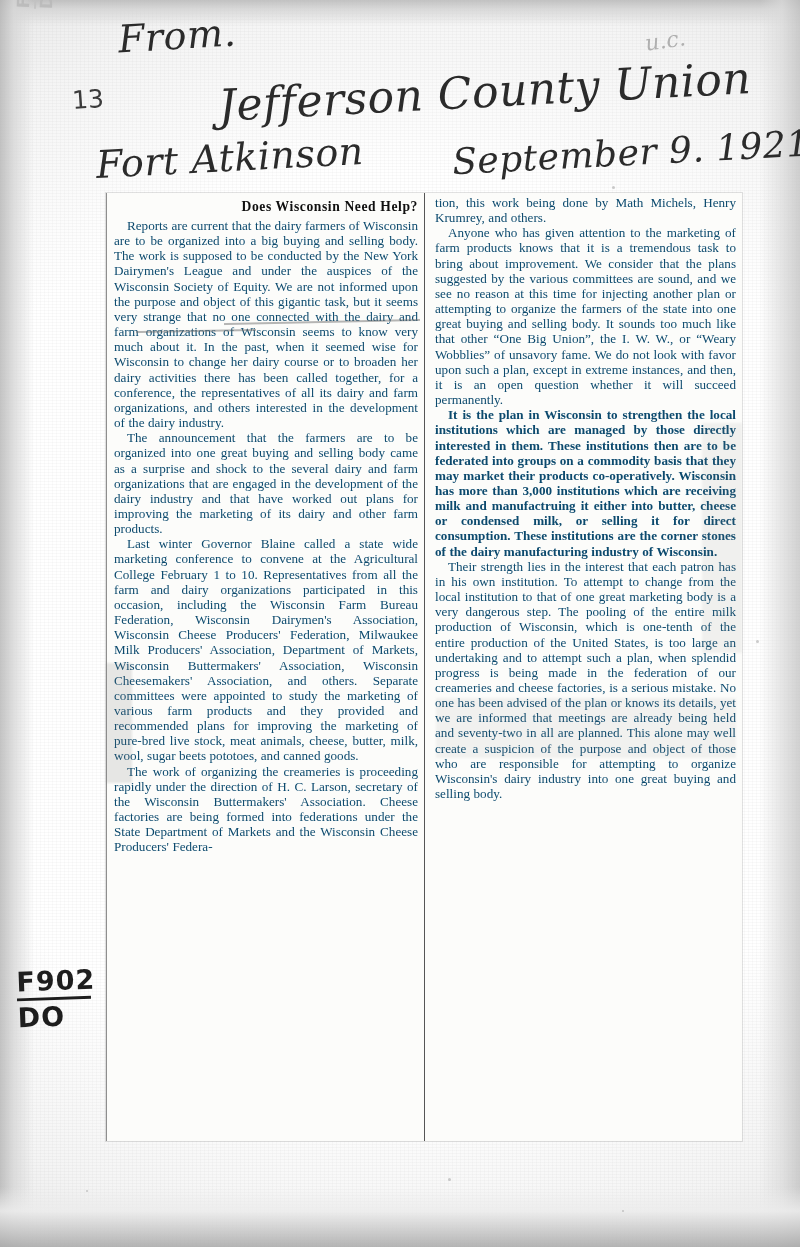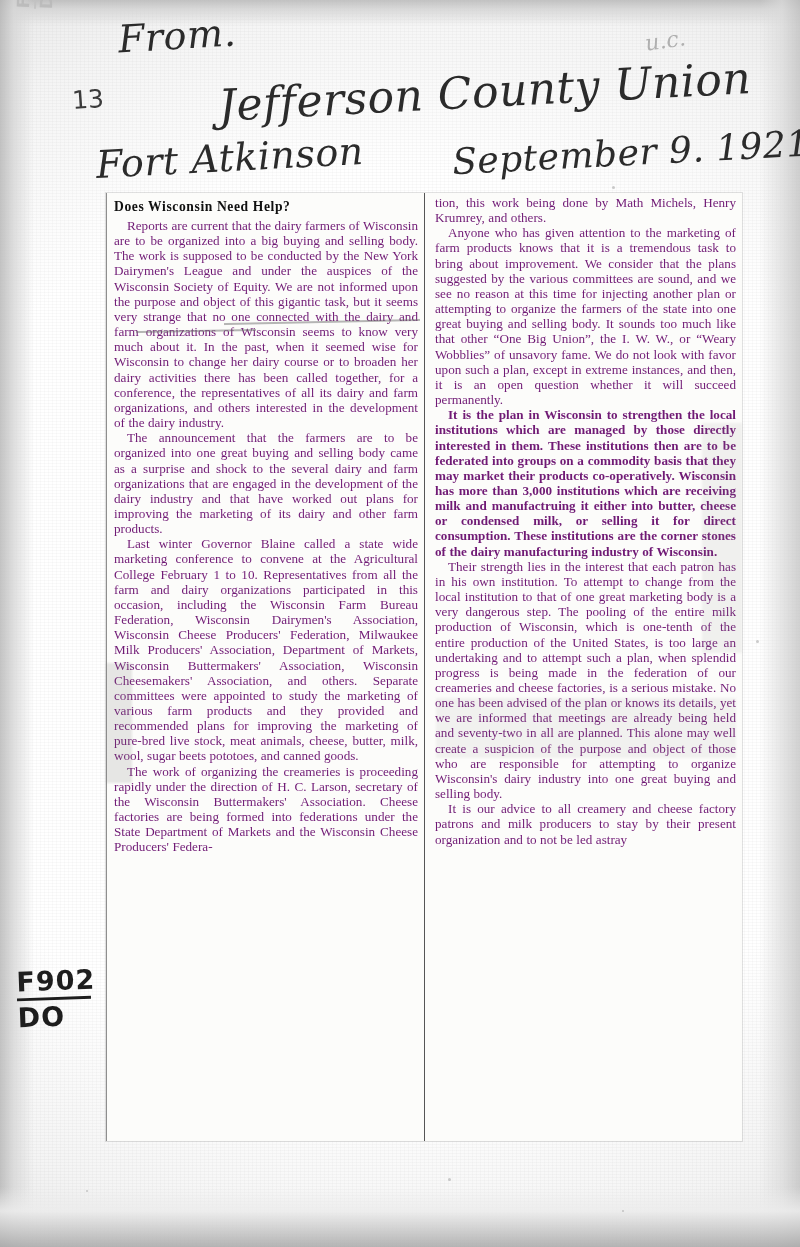--- a/index.html
+++ b/index.html
@@ -153,34 +153,34 @@
     position: absolute;
     left: 0; top: 0; bottom: 0;
     border-left: 1px solid #6a6a6a;
     opacity: .75;
   }
 
   .headline {
     font-family: "Liberation Serif", serif;
     font-weight: bold;
     font-size: 13.6px;
-    text-align: left;
+    text-align: right;
     letter-spacing: .6px;
     margin: 4px 0 3px 0;
     color: #101010;
   }
 
   p.body {
     font-family: "Liberation Serif", serif;
     font-size: 13.15px;
     line-height: 15.15px;
     text-align: justify;
     text-justify: inter-word;
     margin: 0;
-    color: #701a75;
+    color: #0c4a6e;
     text-indent: 13px;
     -webkit-hyphens: none;
     hyphens: none;
     word-spacing: .2px;
   }
   p.body.cont { text-indent: 0; }
 
   
   .faded { color: #4e4e4e; }
   .faded2 { color: #3a3a3a; font-weight: bold; }
@@ -247,21 +247,20 @@
         <p class="body">The announcement that the farmers are to be organized into one great buying and selling body came as a surprise and shock to the several dairy and farm organizations that are engaged in the development of the dairy industry and that have worked out plans for improving the marketing of its dairy and other farm products.</p>
         <p class="body">Last winter Governor Blaine called a state wide marketing conference to convene at the Agricultural College February 1 to 10. Representatives from all the farm and dairy organizations participated in this occasion, including the Wisconsin Farm Bureau Federation, Wisconsin Dairymen's Association, Wisconsin Cheese Producers' Federation, Milwaukee Milk Producers' Association, Department of Markets, Wisconsin Buttermakers' Association, Wisconsin Cheesemakers' Association, and others. Separate committees were appointed to study the marketing of various farm products and they provided and recommended plans for improving the marketing of pure-bred live stock, meat animals, cheese, butter, milk, wool, sugar beets pototoes, and canned goods.</p>
         <p class="body">The work of organizing the creameries is proceeding rapidly under the direction of H. C. Larson, secretary of the Wisconsin Buttermakers' Association. Cheese factories are being formed into federations under the State Department of Markets and the Wisconsin Cheese Producers' Federa-</p>
       </div>
 
       <div class="col">
         <p class="body cont">tion, this work being done by Math Michels, Henry Krumrey, and others.</p>
         <p class="body">Anyone who has given attention to the marketing of farm products knows that it is a tremendous task to bring about improvement. We consider that the plans suggested by the various committees are sound, and we see no reason at this time for injecting another plan or attempting to organize the farmers of the state into one great buying and selling body. It sounds too much like that other “One Big Union”, the I. W. W., or “Weary Wobblies” of unsavory fame. We do not look with favor upon such a plan, except in extreme instances, and then, it is an open question whether it will succeed permanently.</p>
         <p class="body faded2">It is the plan in Wisconsin to strengthen the local institutions which are managed by those directly interested in them. These institutions then are to be federated into groups on a commodity basis that they may market their products co-operatively. Wisconsin has more than 3,000 institutions which are receiving milk and manufactruing it either into butter, cheese or condensed milk, or selling it for direct consumption. These institutions are the corner stones of the dairy manufacturing industry of Wisconsin.</p>
         <p class="body faded">Their strength lies in the interest that each patron has in his own institution. To attempt to change from the local institution to that of one great marketing body is a very dangerous step. The pooling of the entire milk production of Wisconsin, which is one-tenth of the entire production of the United States, is too large an undertaking and to attempt such a plan, when splendid progress is being made in the federation of our creameries and cheese factories, is a serious mistake. No one has been advised of the plan or knows its details, yet we are informed that meetings are already being held and seventy-two in all are planned. This alone may well create a suspicion of the purpose and object of those who are responsible for attempting to organize Wisconsin's dairy industry into one great buying and selling body.</p>
-        <p class="body">It is our advice to all creamery and cheese factory patrons and milk producers to stay by their present organization and to not be led astray</p>
       </div>
 
     </div>
 
     <div class="strike" style="left:118px; top:128px; width:196px; transform:rotate(-1.2deg);"></div>
     <div class="strike" style="left:30px; top:137px; width:120px; transform:rotate(-1deg);"></div>
     <div class="smear" style="left:0px; top:470px; width:26px; height:120px;"></div>
     <div class="smear" style="left:330px; top:505px; width:300px; height:60px; background:rgba(130,130,130,.09);"></div>
     <div class="smear" style="left:596px; top:230px; width:40px; height:230px; background:rgba(140,140,140,.10);"></div>
   </div>

